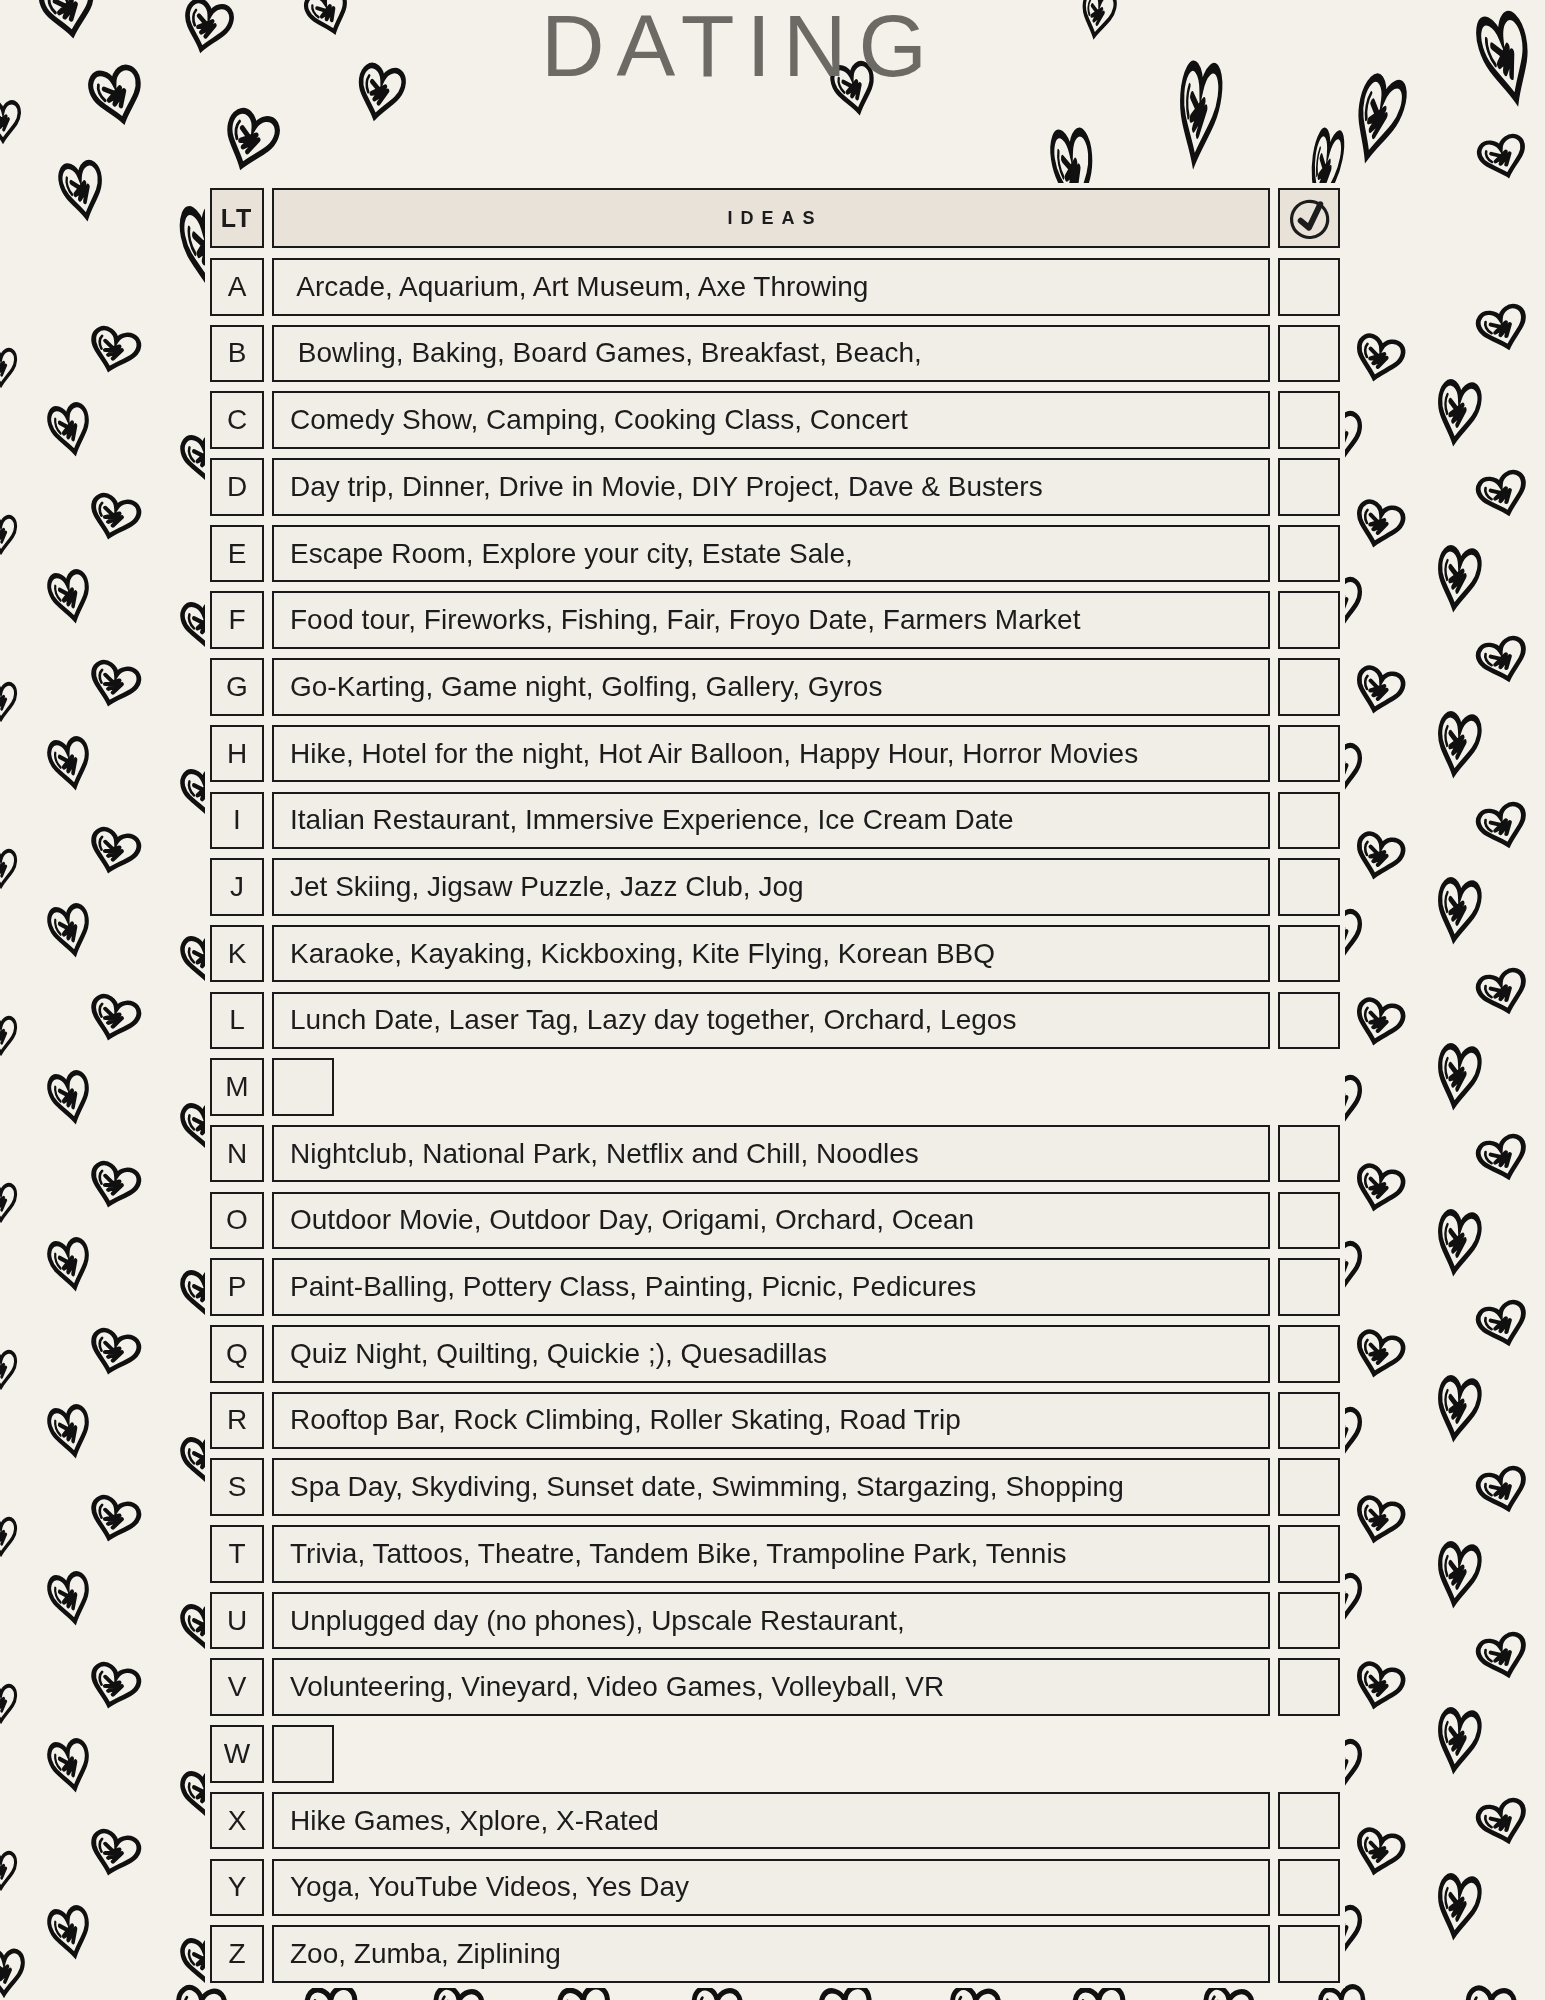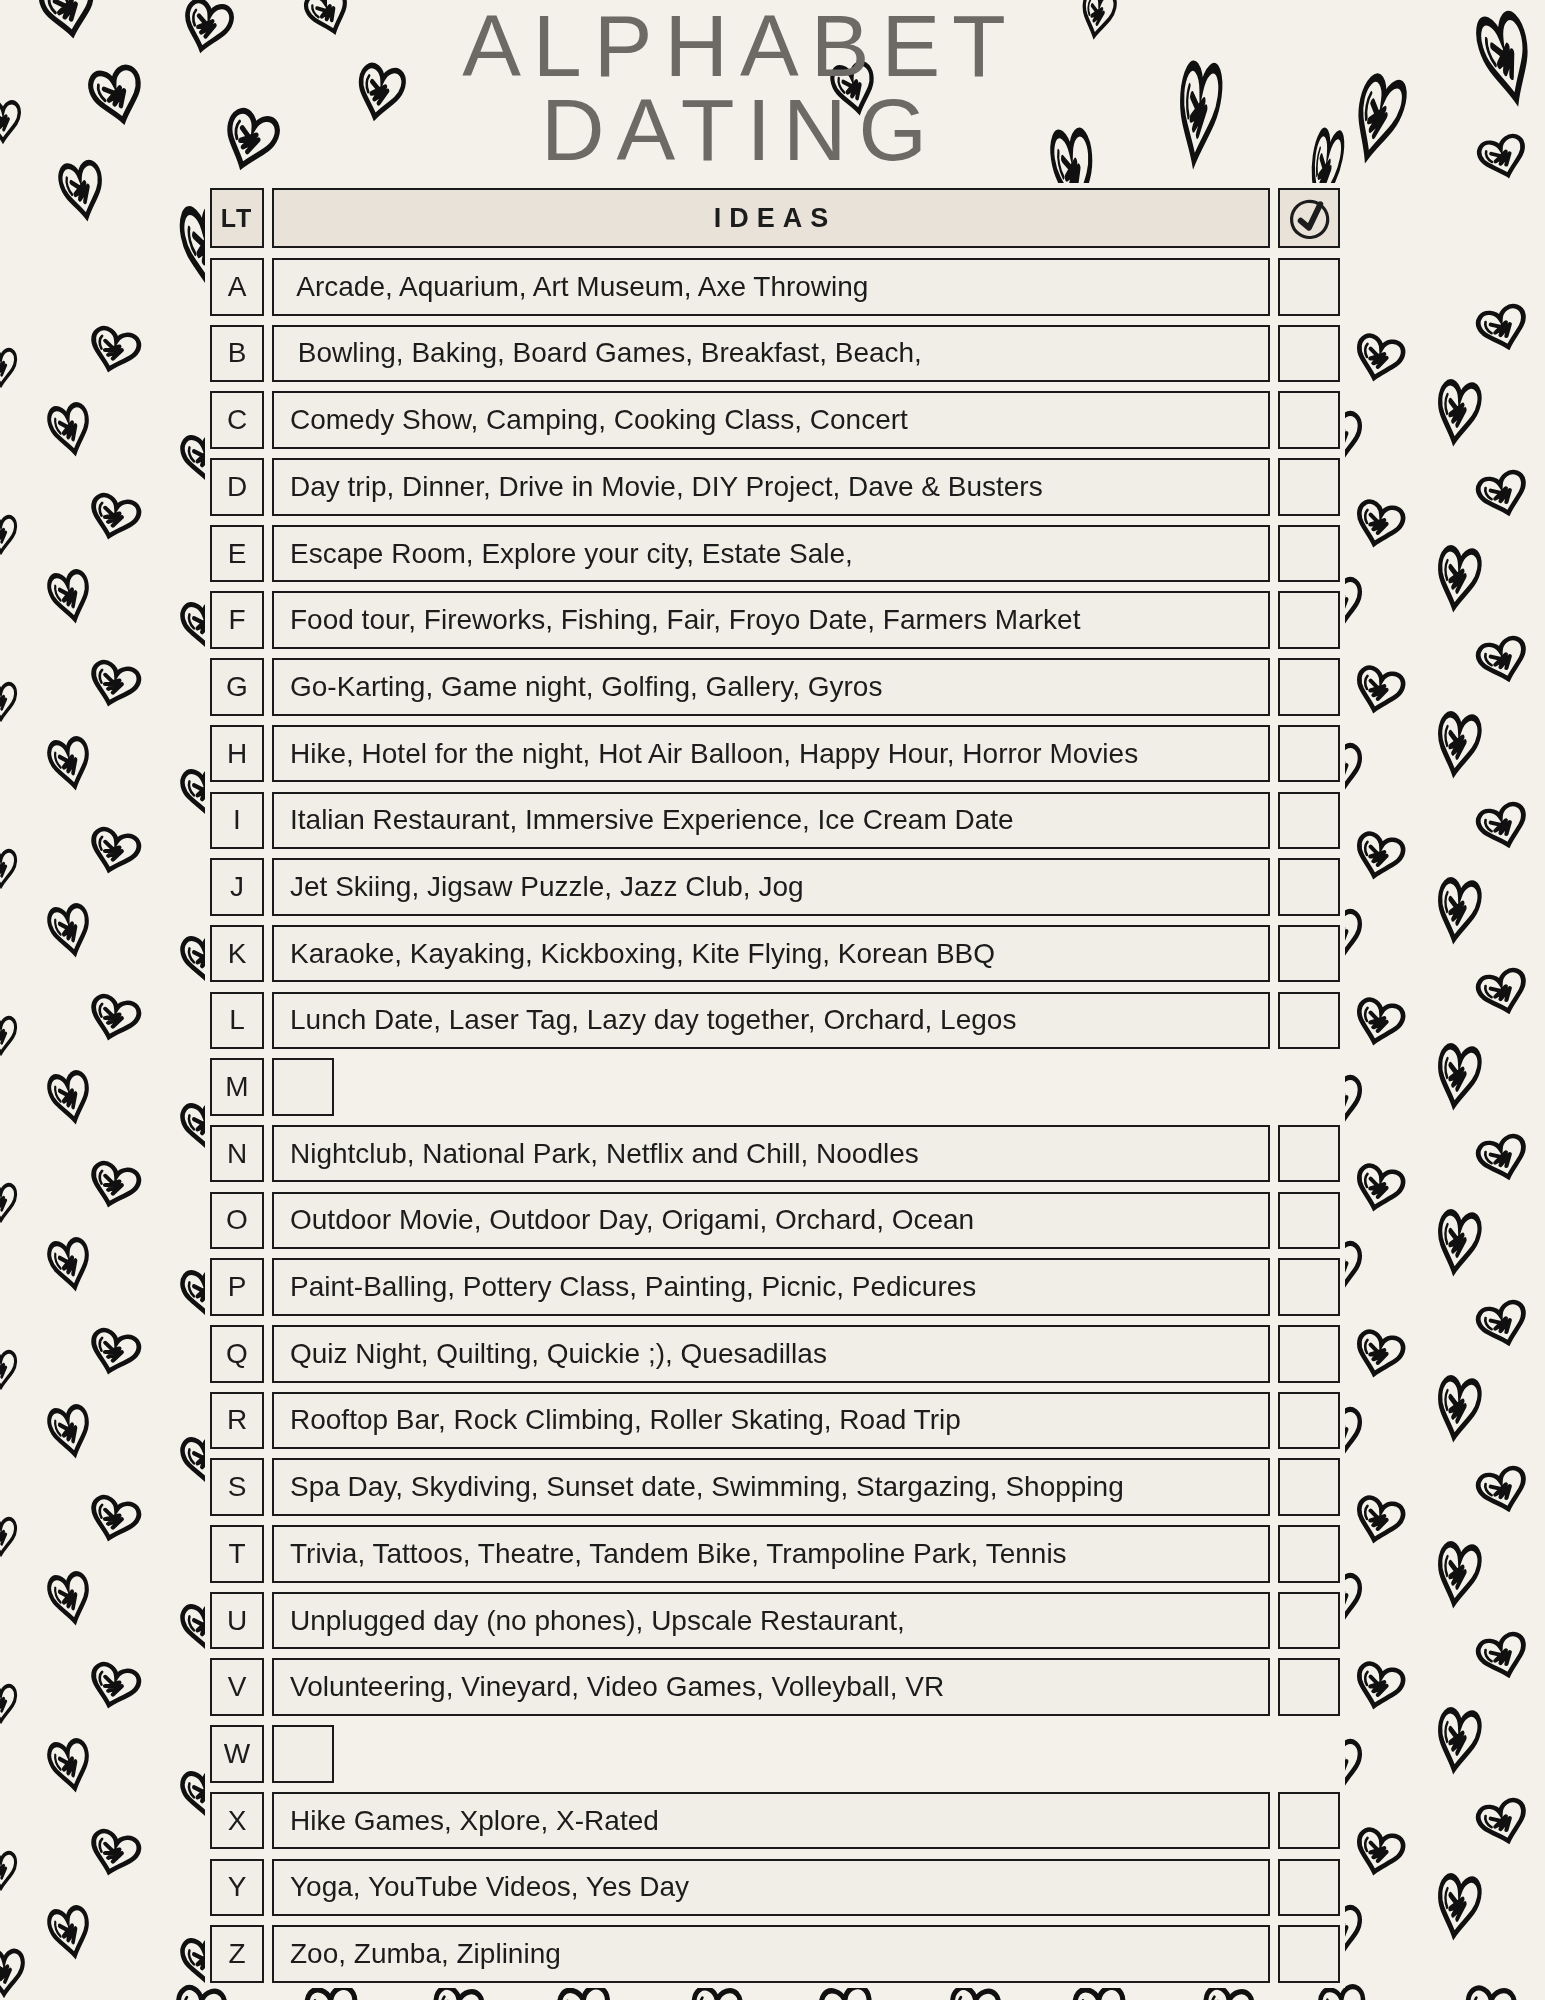--- a/index.html
+++ b/index.html
@@ -41,21 +41,21 @@
     color:var(--ink,#1c1c1c);
   }
   .lt-cell{width:54px;justify-content:center;font-size:28px;}
   .ideas-cell{flex:1;padding:0 16px;font-size:28px;white-space:pre;overflow:hidden;}
   .check-cell{width:62px;justify-content:center;}
   .header-row .cell{height:60px;background:var(--header-cell,#e8e2d8);font-weight:bold;}
   .header-row{margin-bottom:10px;}
   #rows .row{margin-top:9.2px;}
   #rows .row:first-child{margin-top:0;}
   .header-row .lt-cell{font-size:25px;letter-spacing:2px;}
-  .header-row .ideas-cell{justify-content:center;font-size:27px;letter-spacing:8px;text-indent:8px;padding:4px;}
+  .header-row .ideas-cell{justify-content:center;font-size:18px;letter-spacing:8px;text-indent:8px;padding:4px;}
   .check-icon{width:47px;height:47px;transform:rotate(-8deg);color:var(--ink,#1c1c1c);}
   .svg-defs{position:absolute;width:0;height:0;overflow:hidden;}
 </style>
 </head>
 <body>
 
 <svg class="svg-defs" xmlns="http://www.w3.org/2000/svg" aria-hidden="true">
   <defs>
     <symbol id="heart-shape" viewBox="0 0 100 100" preserveAspectRatio="none">
       <path d="M50 30 C45 13 26 5 15 15 C3 26 7 44 17 56 C28 69 40 78 50 91 C60 78 73 68 84 55 C94 43 97 25 85 15 C73 6 55 13 50 30 Z" fill="none" stroke="currentColor" stroke-width="9" stroke-linecap="round"></path>
@@ -391,21 +391,20 @@
       </svg>
       <svg class="heart" viewBox="0 0 100 100" preserveAspectRatio="none" style="left: 1463px; top: 1983px; width: 54px; height: 58px; transform: rotate(6deg);">
         <use href="#heart-shape"></use>
       </svg>
       <svg class="heart" viewBox="0 0 100 100" preserveAspectRatio="none" style="left: -18px; top: 1945px; width: 44px; height: 54px; transform: rotate(0deg);">
         <use href="#heart-shape"></use>
       </svg>
     </div>
 
   <header class="title">
-    <div>ALPHABET</div>
     <div>DATING</div>
   </header>
 
   <div class="table">
     <div class="row header-row">
       <div class="cell lt-cell">LT</div>
       <div class="cell ideas-cell">IDEAS</div>
       <div class="cell check-cell">
         <svg class="check-icon" viewBox="0 0 52 52" xmlns="http://www.w3.org/2000/svg">
           <circle cx="26" cy="27" r="20" fill="none" stroke="currentColor" stroke-width="3.5"></circle>

